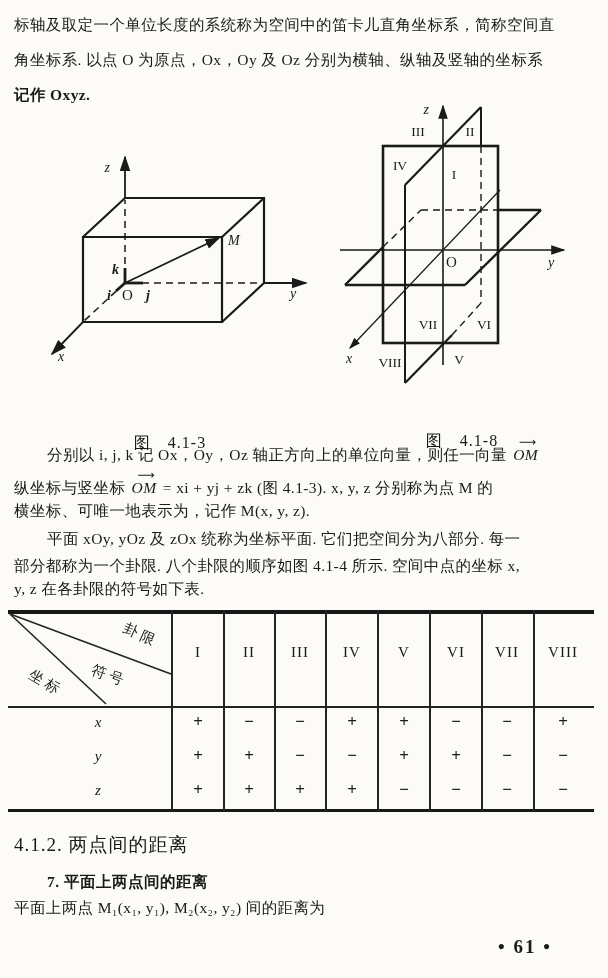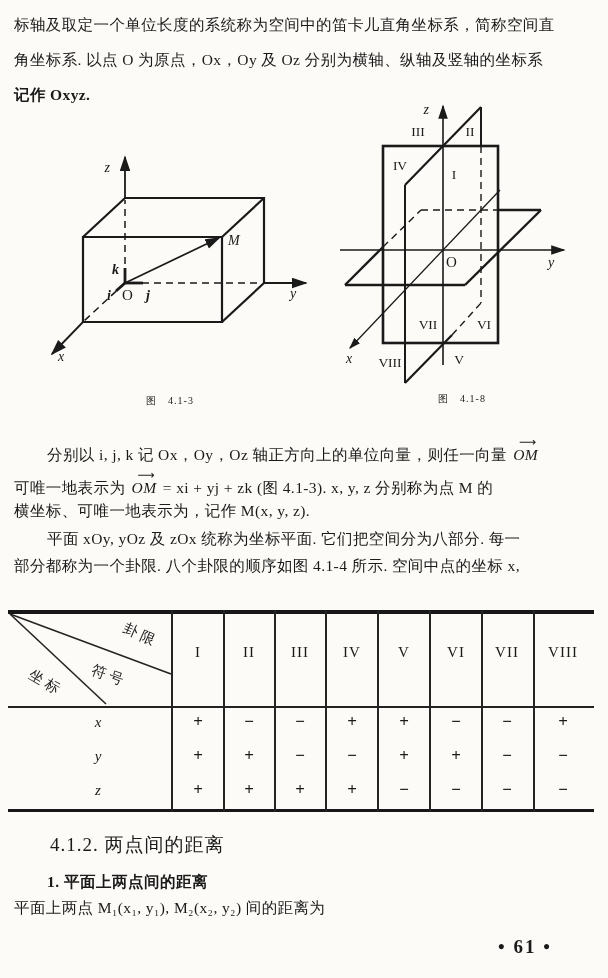--- a/index.html
+++ b/index.html
@@ -4,22 +4,22 @@
 <style>
   html,body{margin:0;padding:0;background:#e8e6e0;}
   .page{
     position:relative;width:608px;height:978px;margin:0 auto;
     background:#fcfbf7;color:#1a1a1a;overflow:hidden;
     font-family:"Liberation Serif","DejaVu Serif",serif;
   }
   .tl{position:absolute;white-space:nowrap;font-size:15.5px;line-height:22px;letter-spacing:0.4px;font-family:Liberation Serif, serif;}
   .vec{display:inline-block;position:relative;font-style:italic;padding:0 2px;}
   .vec .arr{position:absolute;top:-13px;left:0;right:-4px;font-style:normal;font-size:12px;text-align:center;letter-spacing:0;}
-  .caption{position:absolute;font-size:10px;white-space:nowrap;letter-spacing:1px;}
-  .heading{position:absolute;font-size:19px;letter-spacing:1px;white-space:nowrap;margin-left:36px;}
+  .caption{position:absolute;font-size:16px;white-space:nowrap;letter-spacing:1px;margin-top:39px;}
+  .heading{position:absolute;font-size:19px;letter-spacing:1px;white-space:nowrap;}
   .subhead{position:absolute;font-size:15.5px;font-weight:bold;white-space:nowrap;letter-spacing:0.5px;}
   .pageno{position:absolute;font-size:19px;font-weight:bold;letter-spacing:2px;}
   svg{position:absolute;overflow:visible;}
   svg text{font-family:"Liberation Serif","DejaVu Serif",serif;fill:#1a1a1a;}
   .m-it{font-style:italic;font-size:14px;}
   .m-rom{font-size:13.5px;}
   
   .octtable{position:absolute;left:8px;top:610px;width:586px;height:202px;}
   .t-top{position:absolute;left:0;top:0;width:100%;height:4px;background:#171717;}
   .t-bottom{position:absolute;left:0;bottom:0;width:100%;height:3px;background:#171717;}
@@ -125,25 +125,26 @@
     <text class="m-rom" x="78" y="75" text-anchor="middle">IV</text>
     <text class="m-rom" x="132" y="84" text-anchor="middle">I</text>
     <text class="m-rom" x="106" y="234" text-anchor="middle">VII</text>
     <text class="m-rom" x="162" y="234" text-anchor="middle">VI</text>
     <text class="m-rom" x="137" y="269" text-anchor="middle">V</text>
     <text class="m-rom" x="68" y="272" text-anchor="middle">VIII</text>
   </svg>
   <div class="caption" style="left:402px;top:392px;width:120px;text-align:center;">图　4.1-8</div>
 
   <div class="tl" style="left:47px;top:444px;"><span>分别以 i, j, k 记 Ox，Oy，Oz 轴正方向上的单位向量，则任一向量 </span><span class="vec"><span class="arr">⟶</span><span>OM</span></span></div>
-  <div class="tl" style="left:14px;top:477px;"><span>可唯一地表示为 </span><span class="vec"><span class="arr">⟶</span><span>OM</span></span><span> = xi + yj + zk (图 4.1-3). x, y, z 分别称为点 M 的</span></div>
+  <div class="tl" style="left:14px;top:477px;"><span>纵坐标与竖坐标 </span><span class="vec"><span class="arr">⟶</span><span>OM</span></span><span> = xi + yj + zk (图 4.1-3). x, y, z 分别称为点 M 的</span></div>
   <div class="tl" style="left:14px;top:500px;">横坐标、可唯一地表示为，记作 M(x, y, z).</div>
 
   <div class="tl" style="left:47px;top:528px;">平面 xOy, yOz 及 zOx 统称为坐标平面. 它们把空间分为八部分. 每一</div>
   <div class="tl" style="left:14px;top:555px;">部分都称为一个卦限. 八个卦限的顺序如图 4.1-4 所示. 空间中点的坐标 x,</div>
+  <div class="tl" style="left:14px;top:578px;">y, z 在各卦限的符号如下表.</div>
 
   <div class="octtable">
     <div class="t-top"></div>
     <div class="t-headline"></div>
     <div class="t-bottom"></div>
     <div class="vline" style="left:163px;"></div>
     <div class="vline" style="left:215px;"></div>
     <div class="vline" style="left:266px;"></div>
     <div class="vline" style="left:317px;"></div>
     <div class="vline" style="left:369px;"></div>
@@ -193,18 +194,18 @@
     <span class="sign" style="left:219px;top:170px;">+</span>
     <span class="sign" style="left:270px;top:170px;">+</span>
     <span class="sign" style="left:322px;top:170px;">+</span>
     <span class="sign" style="left:374px;top:170px;">−</span>
     <span class="sign" style="left:426px;top:170px;">−</span>
     <span class="sign" style="left:477px;top:170px;">−</span>
     <span class="sign" style="left:533px;top:170px;">−</span>
   </div>
 
   <div class="heading" style="left:14px;top:832px;">4.1.2. 两点间的距离</div>
-  <div class="subhead" style="left:47px;top:872px;">1. 平面上两点间的距离</div>
+  <div class="subhead" style="left:47px;top:872px;">7. 平面上两点间的距离</div>
   <div class="tl" style="left:14px;top:897px;">平面上两点 M₁(x₁, y₁), M₂(x₂, y₂) 间的距离为</div>
 
   <div class="pageno" style="left:498px;top:936px;">• 61 •</div>
 
 </div>
 
 </body></html>

